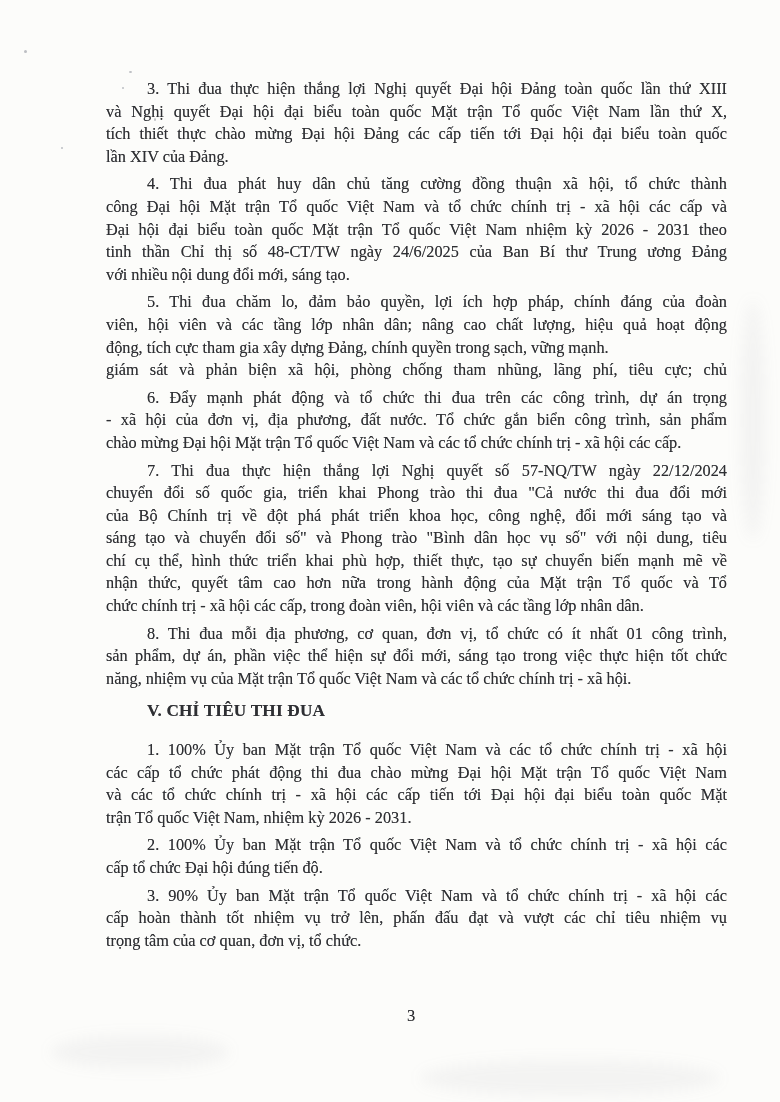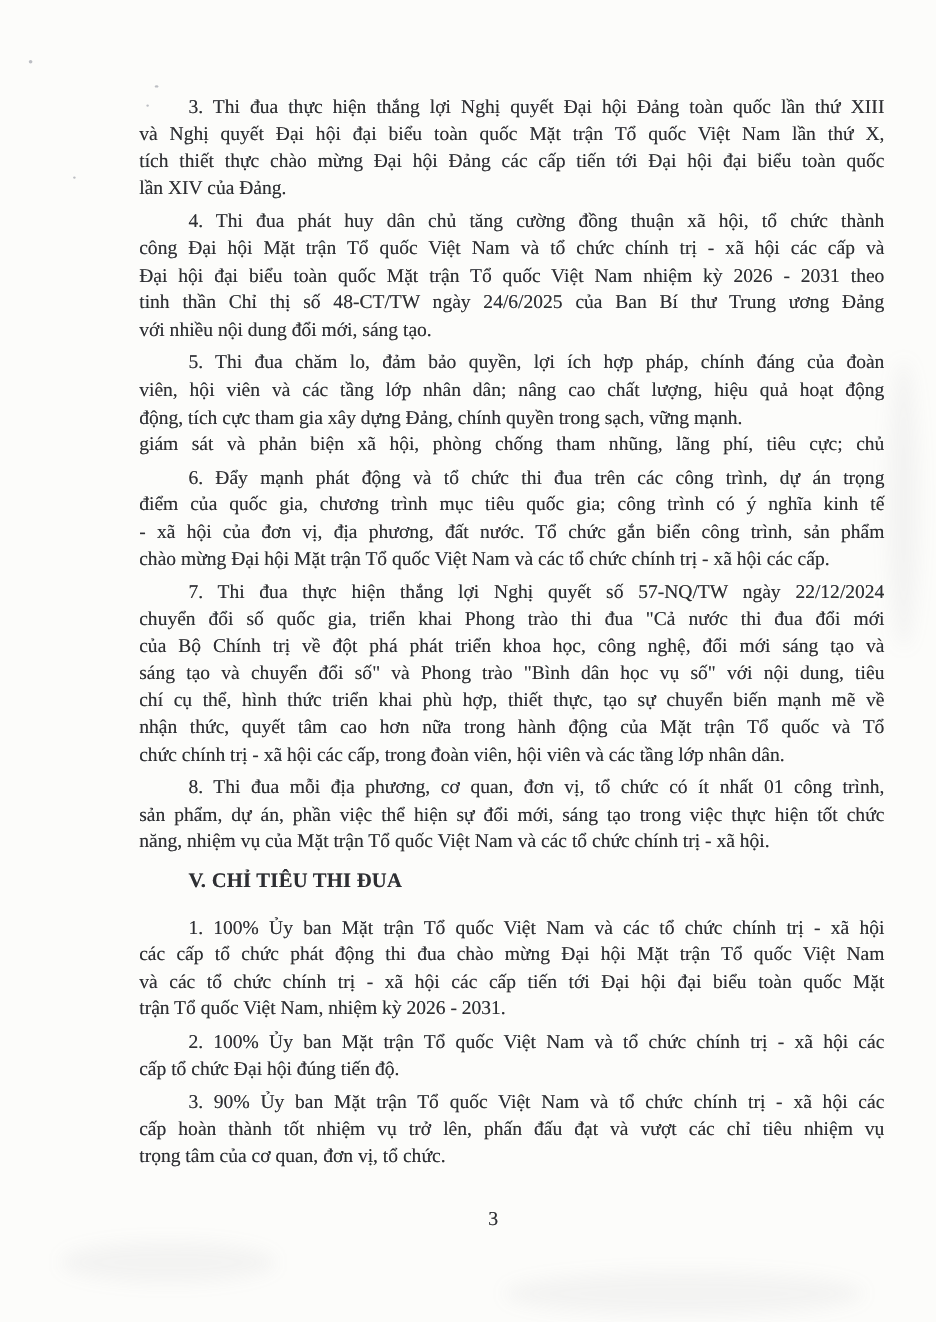--- a/index.html
+++ b/index.html
@@ -9,21 +9,21 @@
     height: 1102px;
     margin: 0 auto;
     background: #fcfcfa;
     font-family: "Liberation Serif", "DejaVu Serif", serif;
     color: #2e2f33;
     overflow: hidden;
     text-shadow: 0 0 0.5px rgba(46,47,51,0.55);
   }
   .doc {
     position: absolute;
-    left: 116px;
+    left: 106px;
     top: 78px;
     width: 621px;
   }
   .para { margin-top: 5px; }
   .para:first-child { margin-top: 0; }
   .line {
     font-size: 16.3px;
     line-height: 22.6px;
     height: 22.6px;
     text-align: justify;
@@ -91,21 +91,20 @@
         <div class="line last">với nhiều nội dung đổi mới, sáng tạo.</div>
       </div>
       <div class="para">
         <div class="line first">5. Thi đua chăm lo, đảm bảo quyền, lợi ích hợp pháp, chính đáng của đoàn</div>
         <div class="line">viên, hội viên và các tầng lớp nhân dân; nâng cao chất lượng, hiệu quả hoạt động</div>
         <div class="line last">động, tích cực tham gia xây dựng Đảng, chính quyền trong sạch, vững mạnh.</div>
         <div class="line">giám sát và phản biện xã hội, phòng chống tham nhũng, lãng phí, tiêu cực; chủ</div>
       </div>
       <div class="para">
         <div class="line first">6. Đẩy mạnh phát động và tổ chức thi đua trên các công trình, dự án trọng</div>
-        <div class="line">điểm của quốc gia, chương trình mục tiêu quốc gia; công trình có ý nghĩa kinh tế</div>
         <div class="line">- xã hội của đơn vị, địa phương, đất nước. Tổ chức gắn biển công trình, sản phẩm</div>
         <div class="line last">chào mừng Đại hội Mặt trận Tổ quốc Việt Nam và các tổ chức chính trị - xã hội các cấp.</div>
       </div>
       <div class="para">
         <div class="line first">7. Thi đua thực hiện thắng lợi Nghị quyết số 57-NQ/TW ngày 22/12/2024</div>
         <div class="line">chuyển đổi số quốc gia, triển khai Phong trào thi đua "Cả nước thi đua đổi mới</div>
         <div class="line">của Bộ Chính trị về đột phá phát triển khoa học, công nghệ, đổi mới sáng tạo và</div>
         <div class="line">sáng tạo và chuyển đổi số" và Phong trào "Bình dân học vụ số" với nội dung, tiêu</div>
         <div class="line">chí cụ thể, hình thức triển khai phù hợp, thiết thực, tạo sự chuyển biến mạnh mẽ về</div>
         <div class="line">nhận thức, quyết tâm cao hơn nữa trong hành động của Mặt trận Tổ quốc và Tổ</div>

